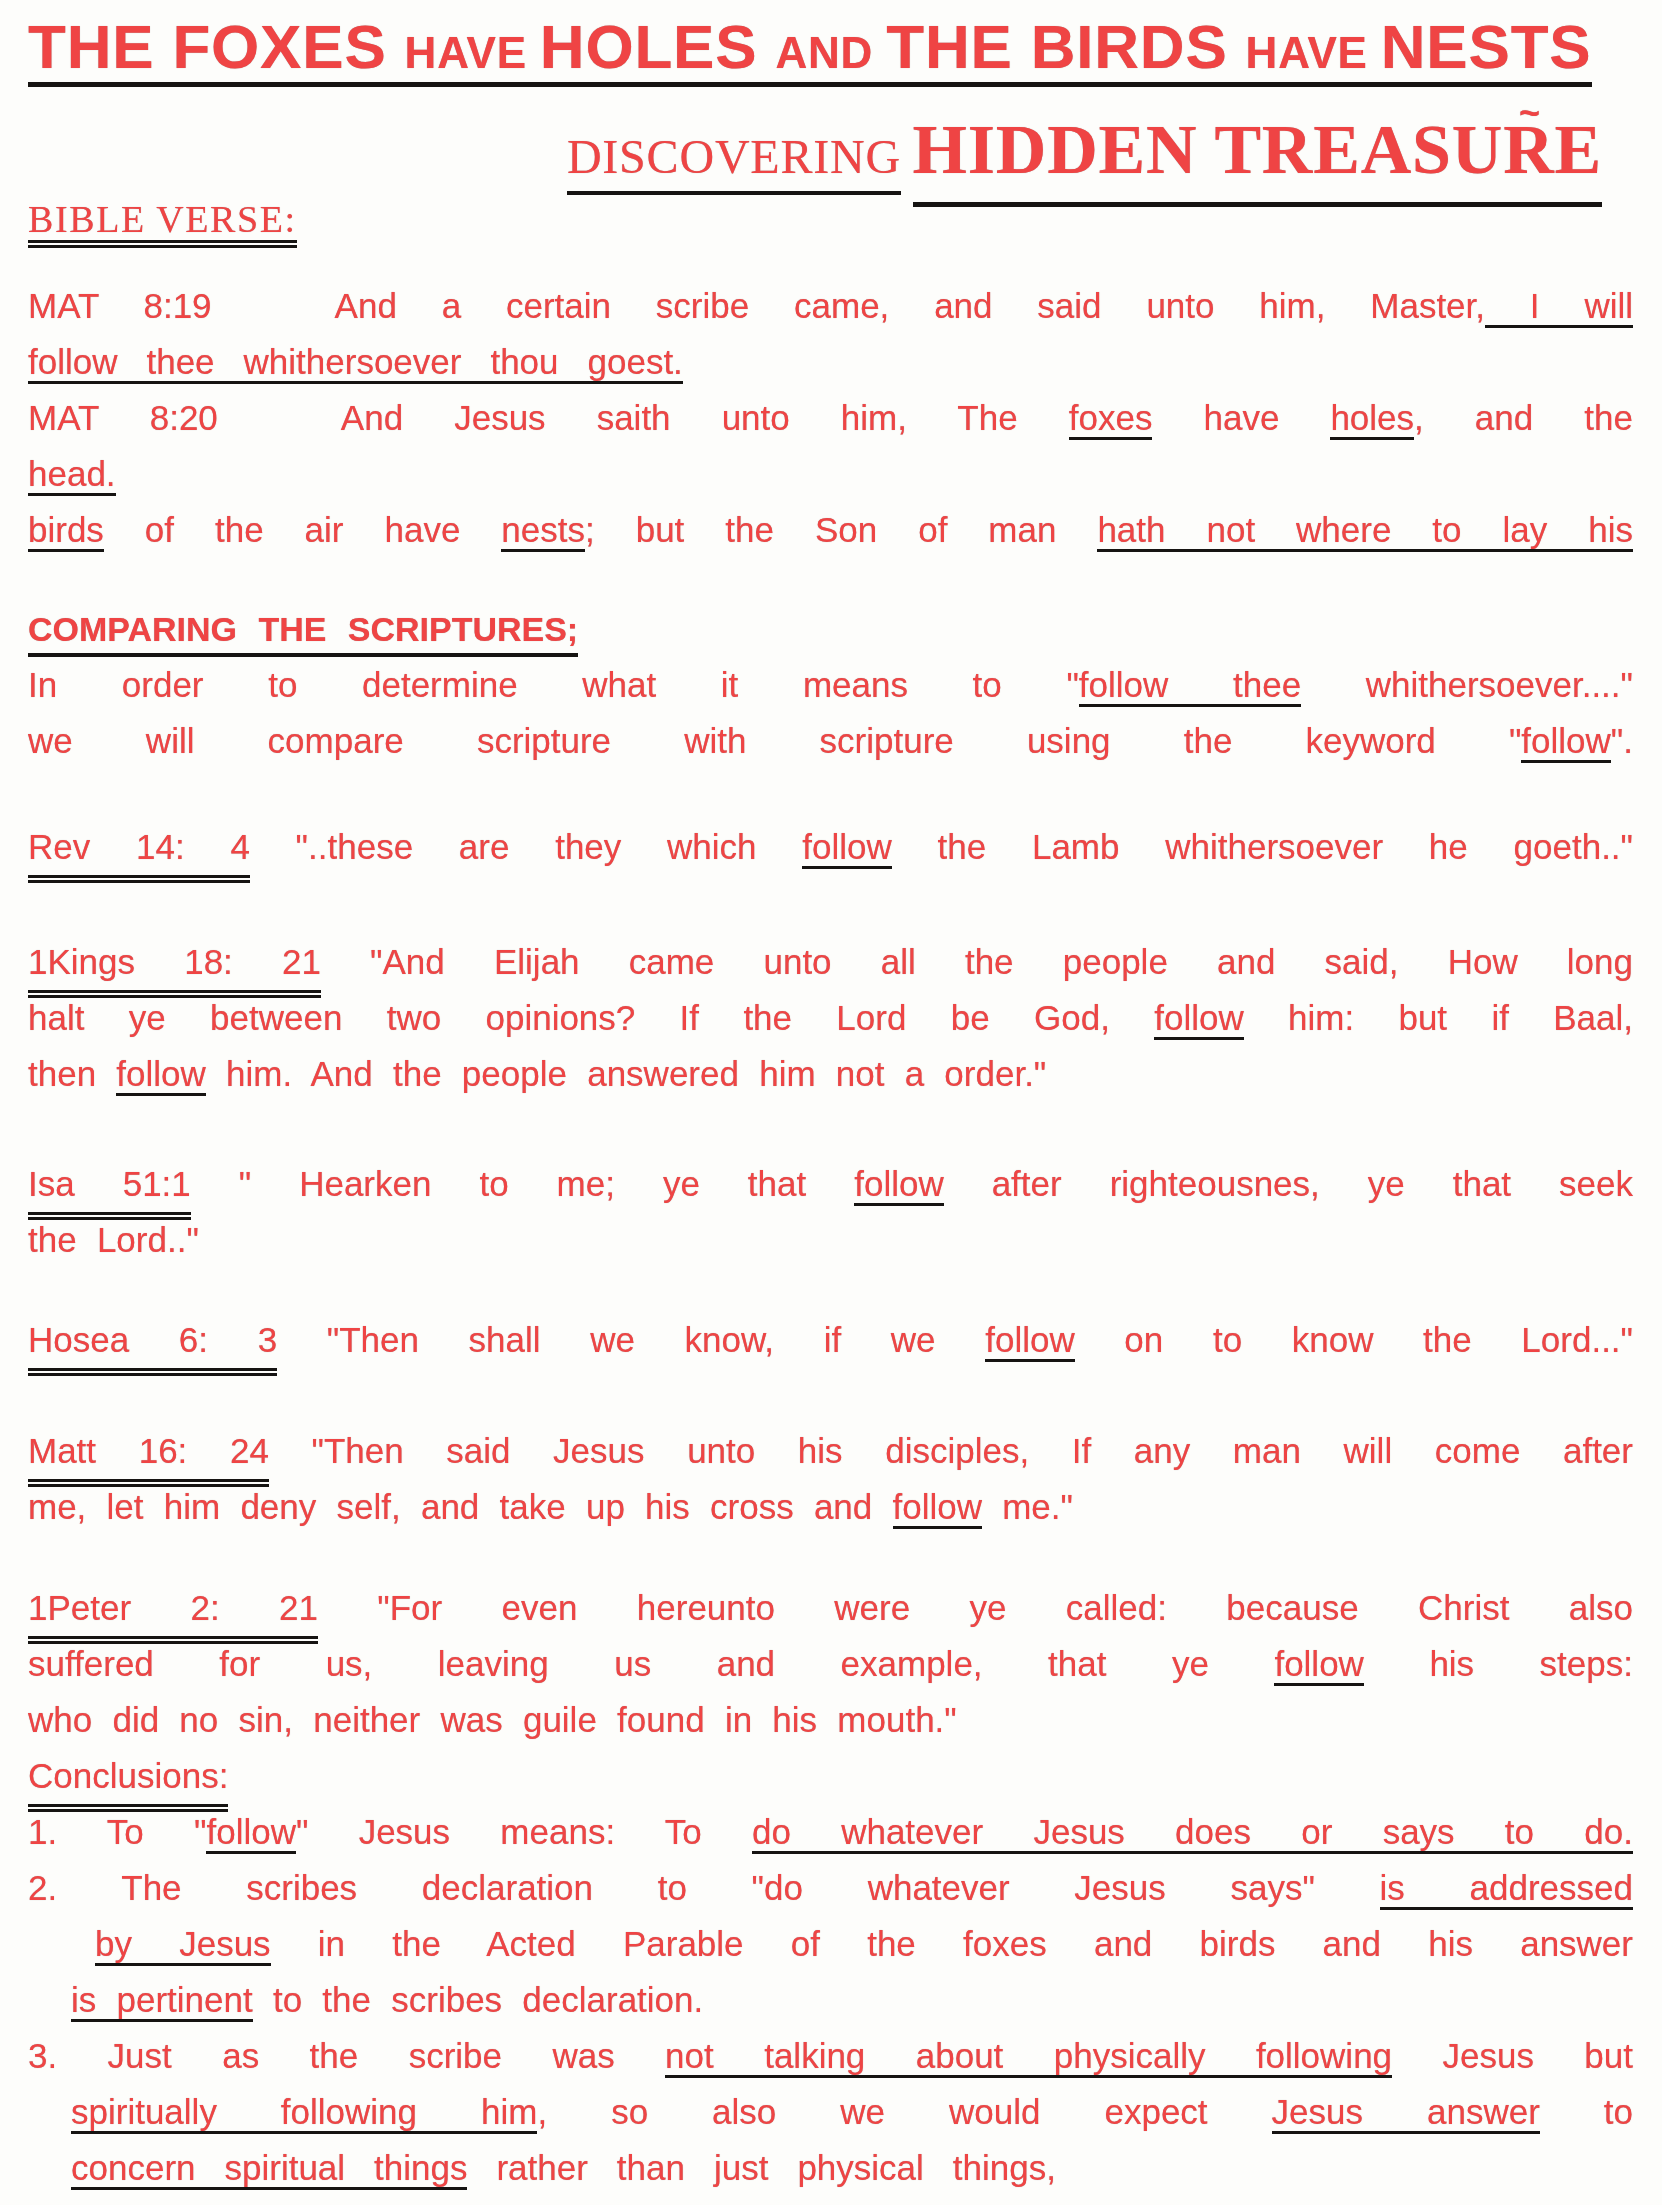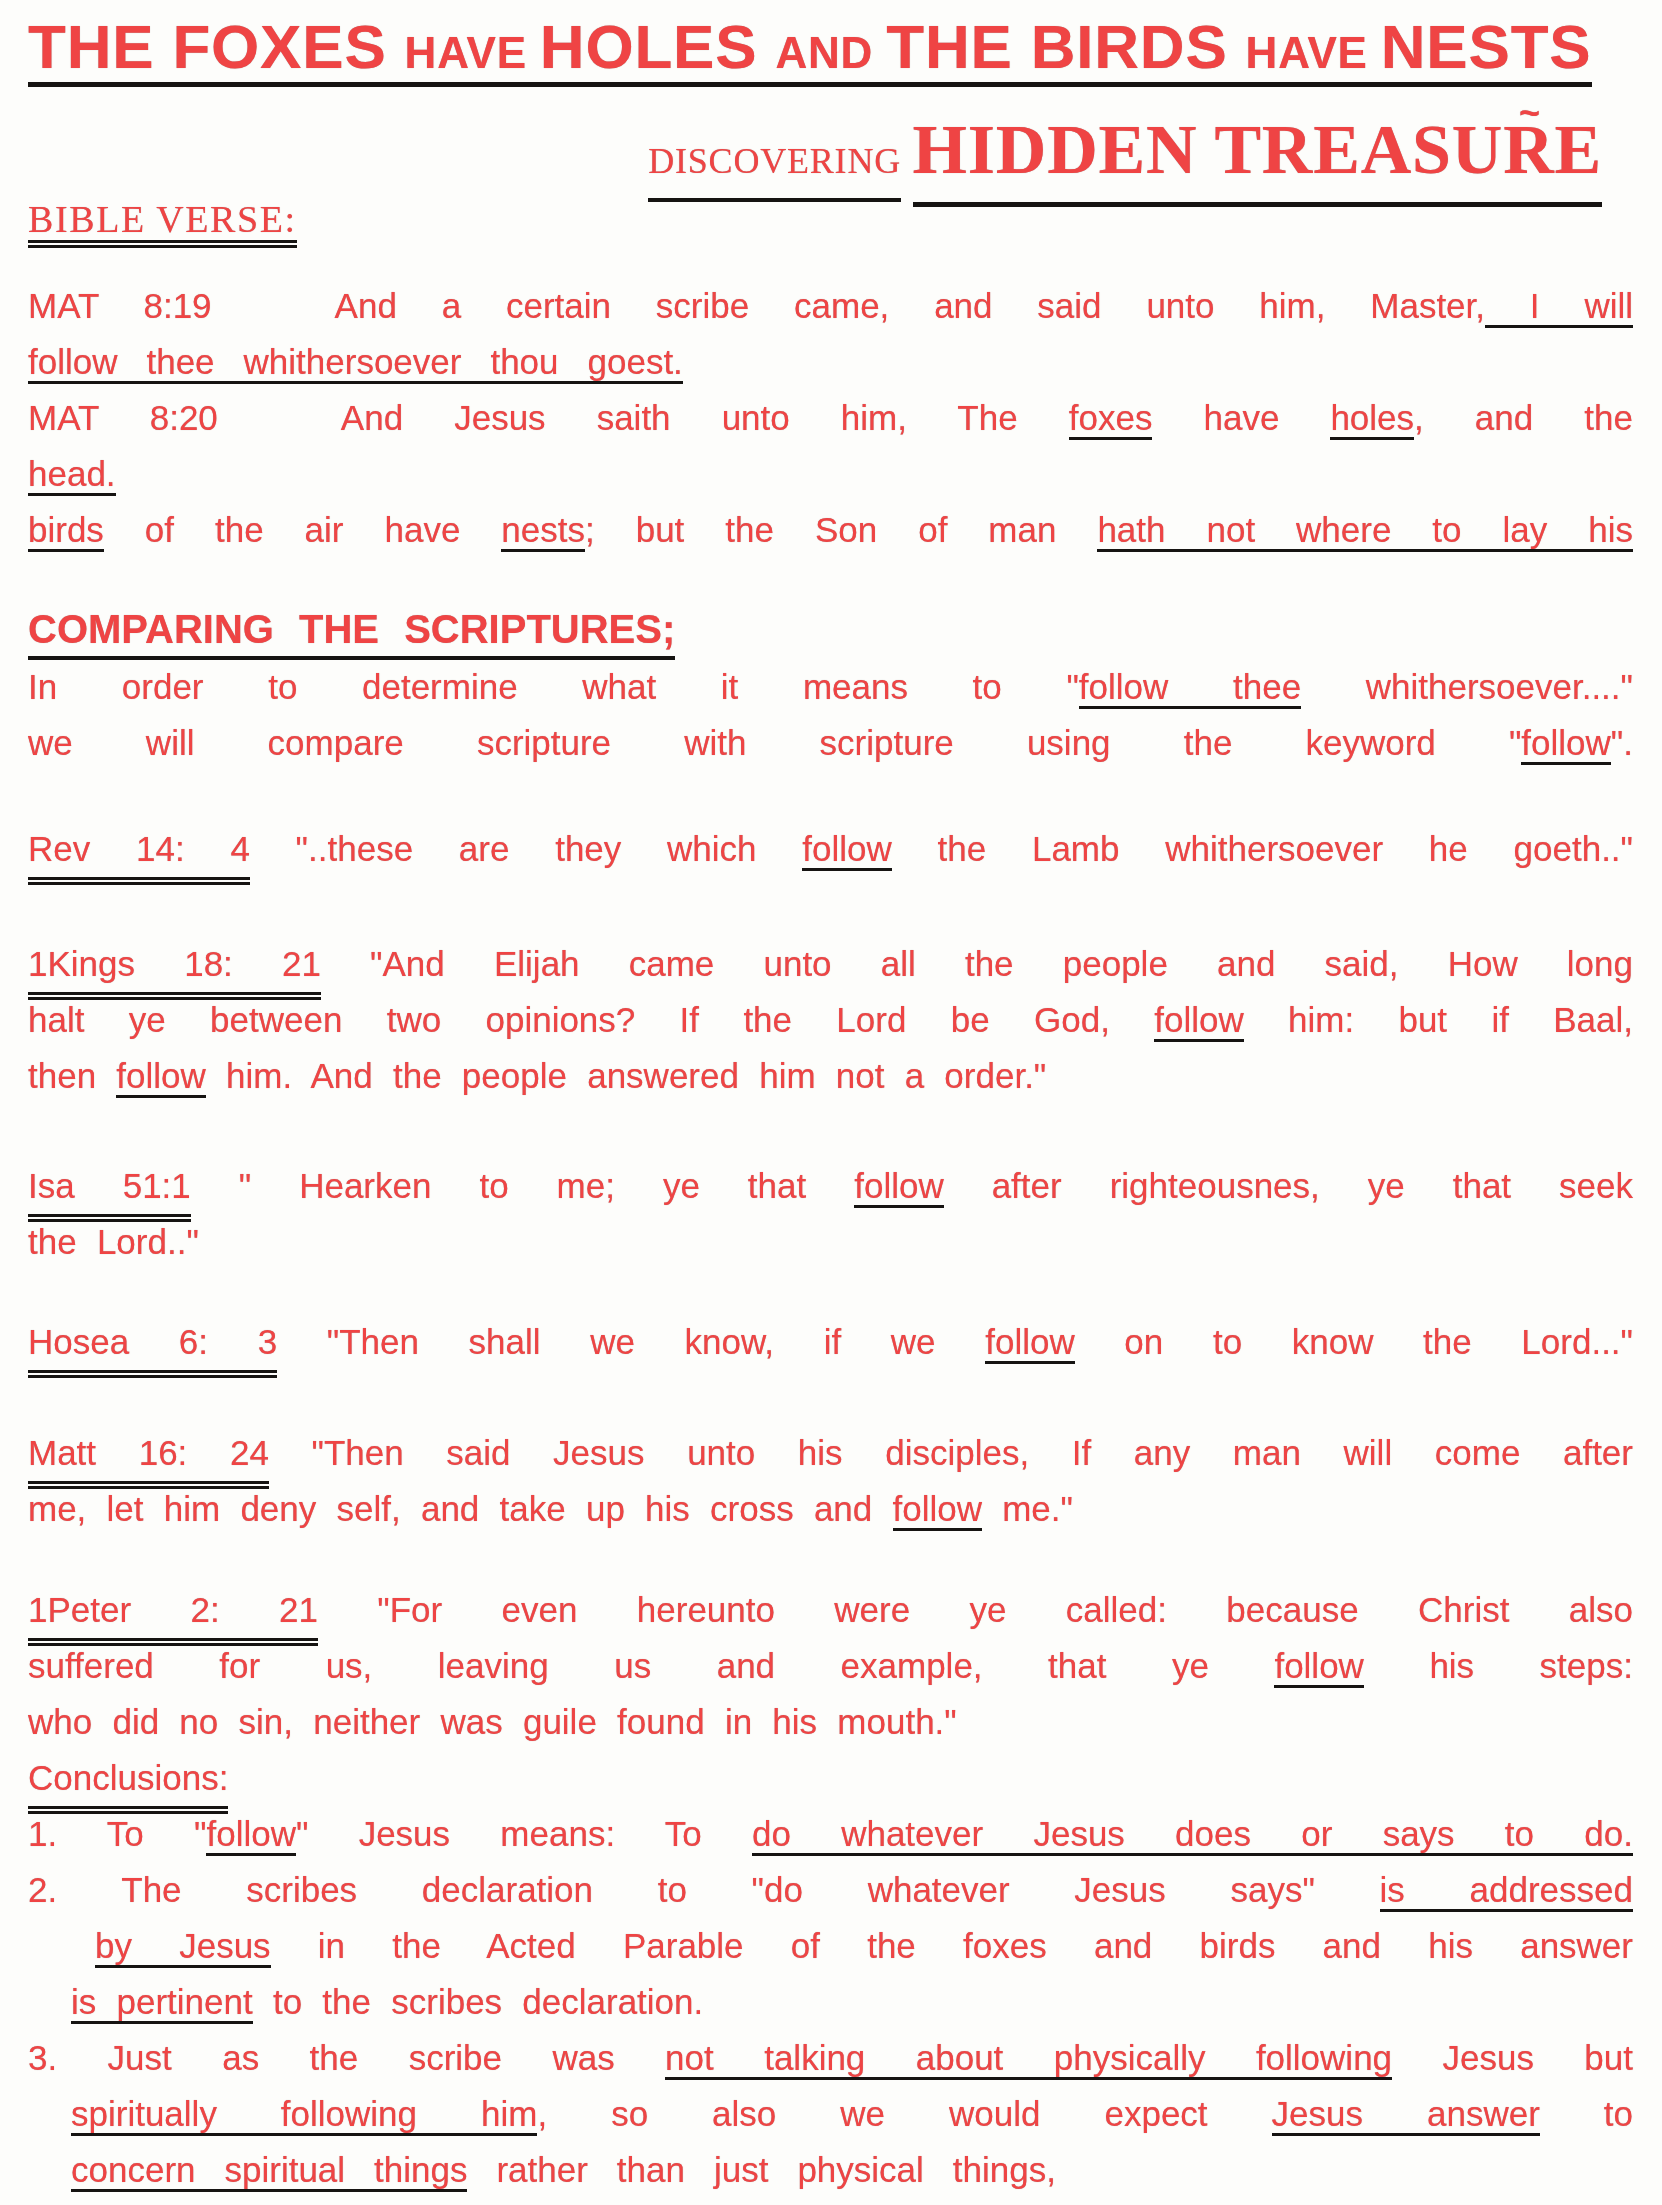--- a/index.html
+++ b/index.html
@@ -15,22 +15,22 @@
   
   .title{
     margin:15px 25px 0 28px;
     font-size:62px;font-weight:700;letter-spacing:0.8px;line-height:1.02;
     display:inline-block;border-bottom:5.8px solid #161412;padding-bottom:3.3px;
     white-space:nowrap;
   }
   .title .sm{font-size:44px;}
   .subtitle{margin:28px 61px 0 0;text-align:right;line-height:1;}
   .disc{
-    font-family:"Liberation Serif",serif;font-size:36px;letter-spacing:0.8px;
-    border-bottom:4.1px solid #161412;padding-bottom:17px;
+    font-family:"Liberation Serif",serif;font-size:48px;letter-spacing:0.8px;
+    border-bottom:4.1px solid #161412;padding-bottom:8px;
   }
   .treasure{
     font-family:"Liberation Serif",serif;font-size:70px;font-weight:700;letter-spacing:0.8px;
     border-bottom:5px solid #161412;padding-bottom:14px;margin-left:11.5px;
   }
   .bible-row{margin:15px 0 0 28px;line-height:1;}
   .bible{
     font-family:"Liberation Serif",serif;font-size:38px;letter-spacing:1.6px;
     display:inline-block;border-bottom:8.2px double #161412;padding-bottom:2.5px;
   }
@@ -47,21 +47,21 @@
   .blk:nth-child(10){margin-top:45px;}
   .ln{font-size:35px;line-height:56px;word-spacing:.30em;}
   .ln.j{text-align:justify;text-align-last:justify;}
   .ln.wide{word-spacing:.55em;}
   .ln.ind1{margin-left:43px;}
   .ln.ind2{margin-left:67px;}
   .b{font-weight:400;}
   .u{border-bottom:3.3px solid #161412;}
   .uu{border-bottom:8.2px double #161412;padding-bottom:9px;}
   .hd{
-    font-weight:700;font-size:40px;word-spacing:.35em;
+    font-weight:700;font-size:34px;word-spacing:.35em;
     border-bottom:4.1px solid #161412;padding-bottom:5px;
   }
   .tab{display:inline-block;}
 </style>
 </head>
 <body>
 
 <div class="page" style="background: rgb(253, 253, 251); color: #ef4444;">
   <h1 class="title" id="title"><span class="">THE FOXES </span><span class="sm">HAVE </span><span class="">HOLES </span><span class="sm">AND </span><span class="">THE BIRDS </span><span class="sm">HAVE </span><span class="">NESTS</span></h1>
   <span class="artifact">~</span>

